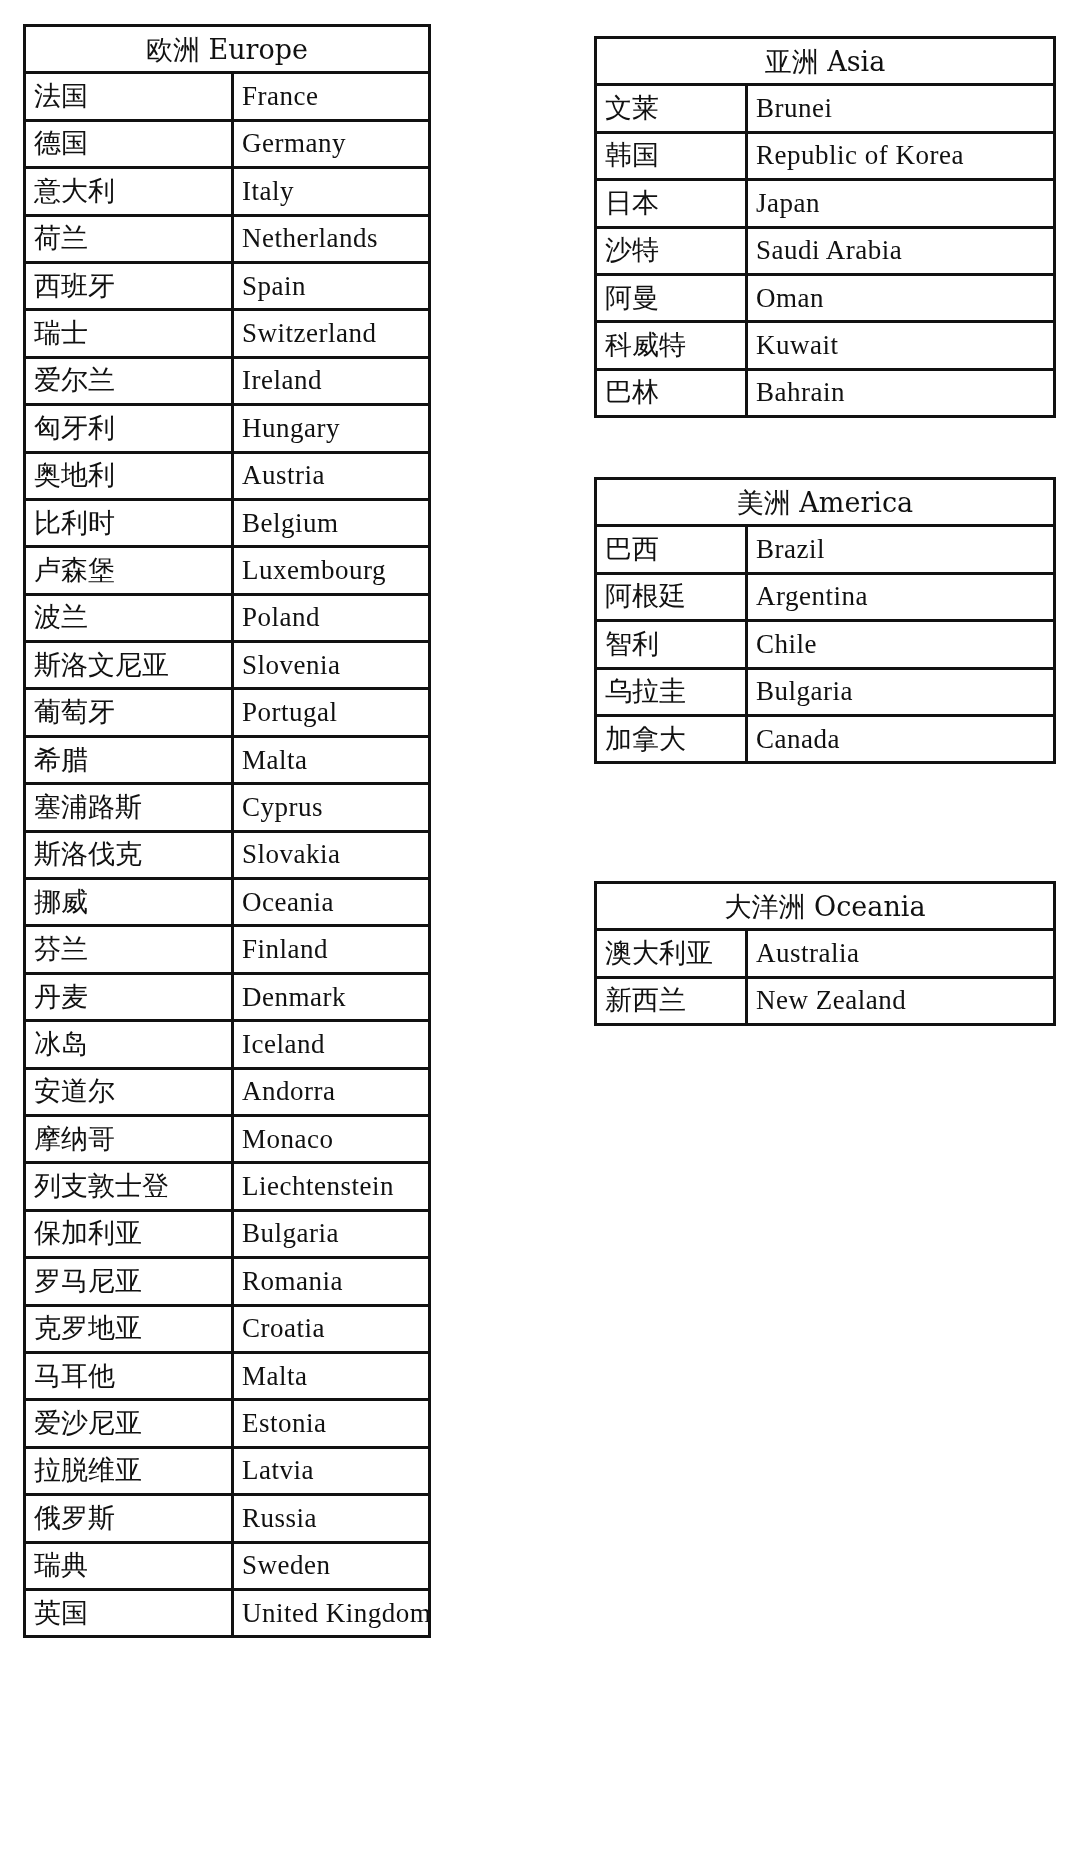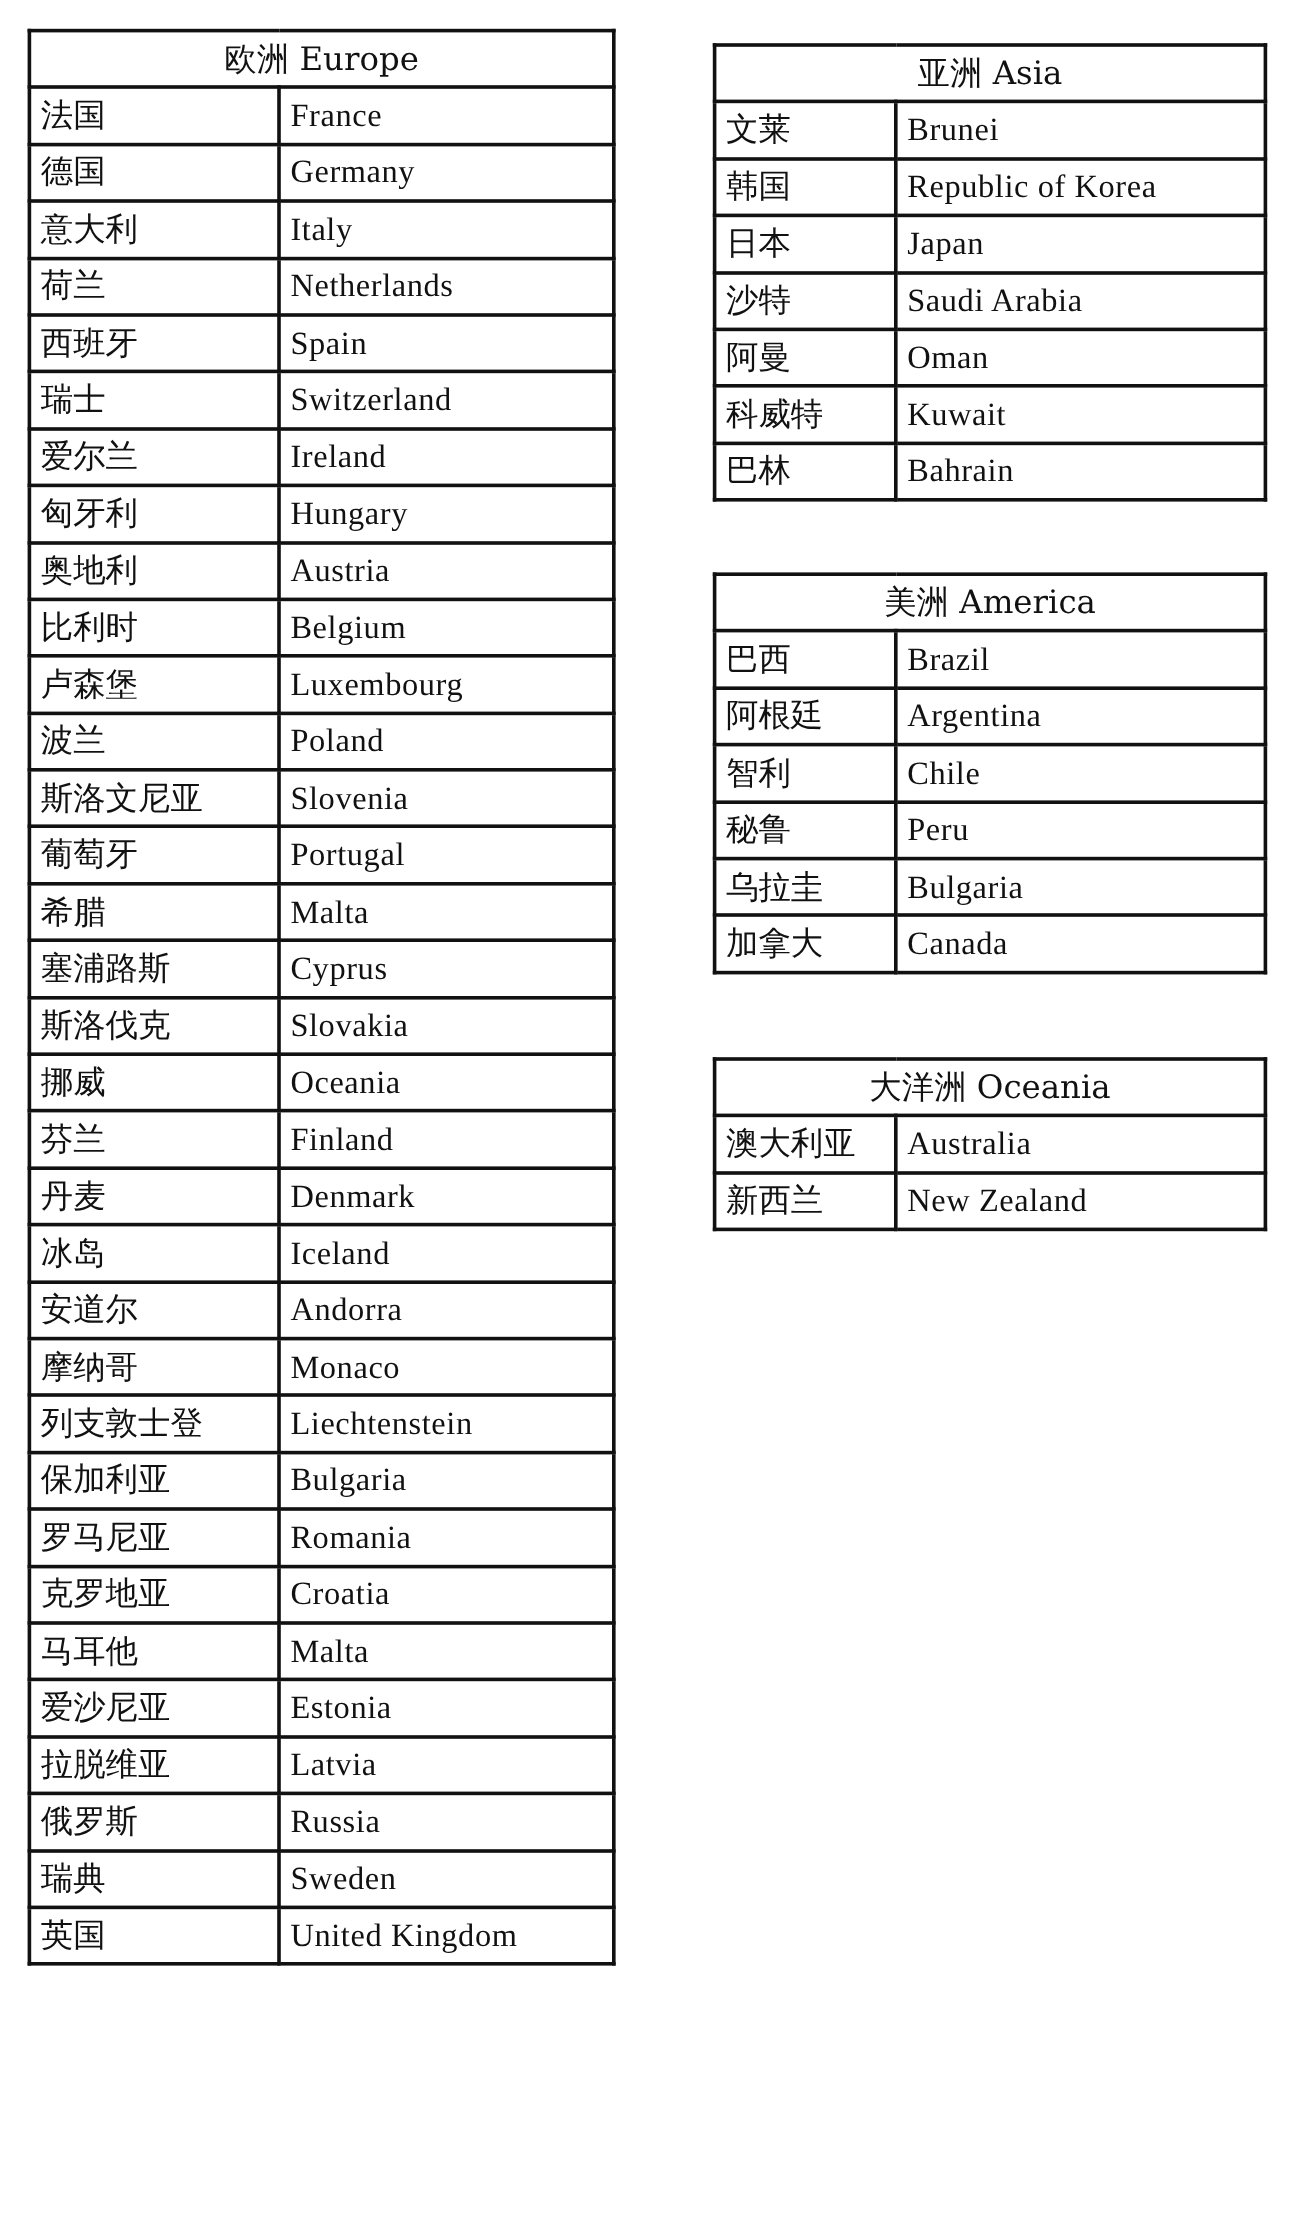--- a/index.html
+++ b/index.html
@@ -5,21 +5,21 @@
   html, body { margin: 0; padding: 0; background: #ffffff; }
   body { width: 1080px; height: 1864px; position: relative; overflow: hidden;
          font-family: "DejaVu Serif", "Liberation Serif", serif; color: #111; }
   table.region { position: absolute; border-collapse: collapse; table-layout: fixed;
                  border: 3px solid #111; }
   table.region td, table.region th { border: 3px solid #111; height: 44.4px; padding: 0 8px;
       font-size: 27px; line-height: 1; white-space: nowrap; overflow: hidden; font-weight: normal; }
   table.region th { text-align: center; }
   td.en { font-family: "Liberation Serif", "DejaVu Serif", serif; font-size: 29px; letter-spacing: 0.5px; }
   td.zh { font-family: Liberation Serif, serif; font-size: 28px; padding-left: 6px; }
-  #europe { left: 23px; top: 24px; width: 490px; }
+  #europe { left: 23px; top: 24px; width: 408px; }
   #europe col.c1 { width: 208px; }
   #asia { left: 594px; top: 36px; width: 462px; }
   #america { left: 594px; top: 477px; width: 462px; }
   #oceania { left: 594px; top: 881px; width: 462px; }
   #asia col.c1, #america col.c1, #oceania col.c1 { width: 151px; }
   #europe td { height: 44.4px; }
 </style>
 </head>
 <body>
 
@@ -228,24 +228,20 @@
       </tr>
       <tr>
         <td class="zh">阿根廷</td>
         <td class="en">Argentina</td>
       </tr>
       <tr>
         <td class="zh">智利</td>
         <td class="en">Chile</td>
       </tr>
       <tr>
-        <td class="zh">秘鲁</td>
-        <td class="en">Peru</td>
-      </tr>
-      <tr>
         <td class="zh">乌拉圭</td>
         <td class="en">Bulgaria</td>
       </tr>
       <tr>
         <td class="zh">加拿大</td>
         <td class="en">Canada</td>
       </tr>
     </tbody>
 </table>
 

